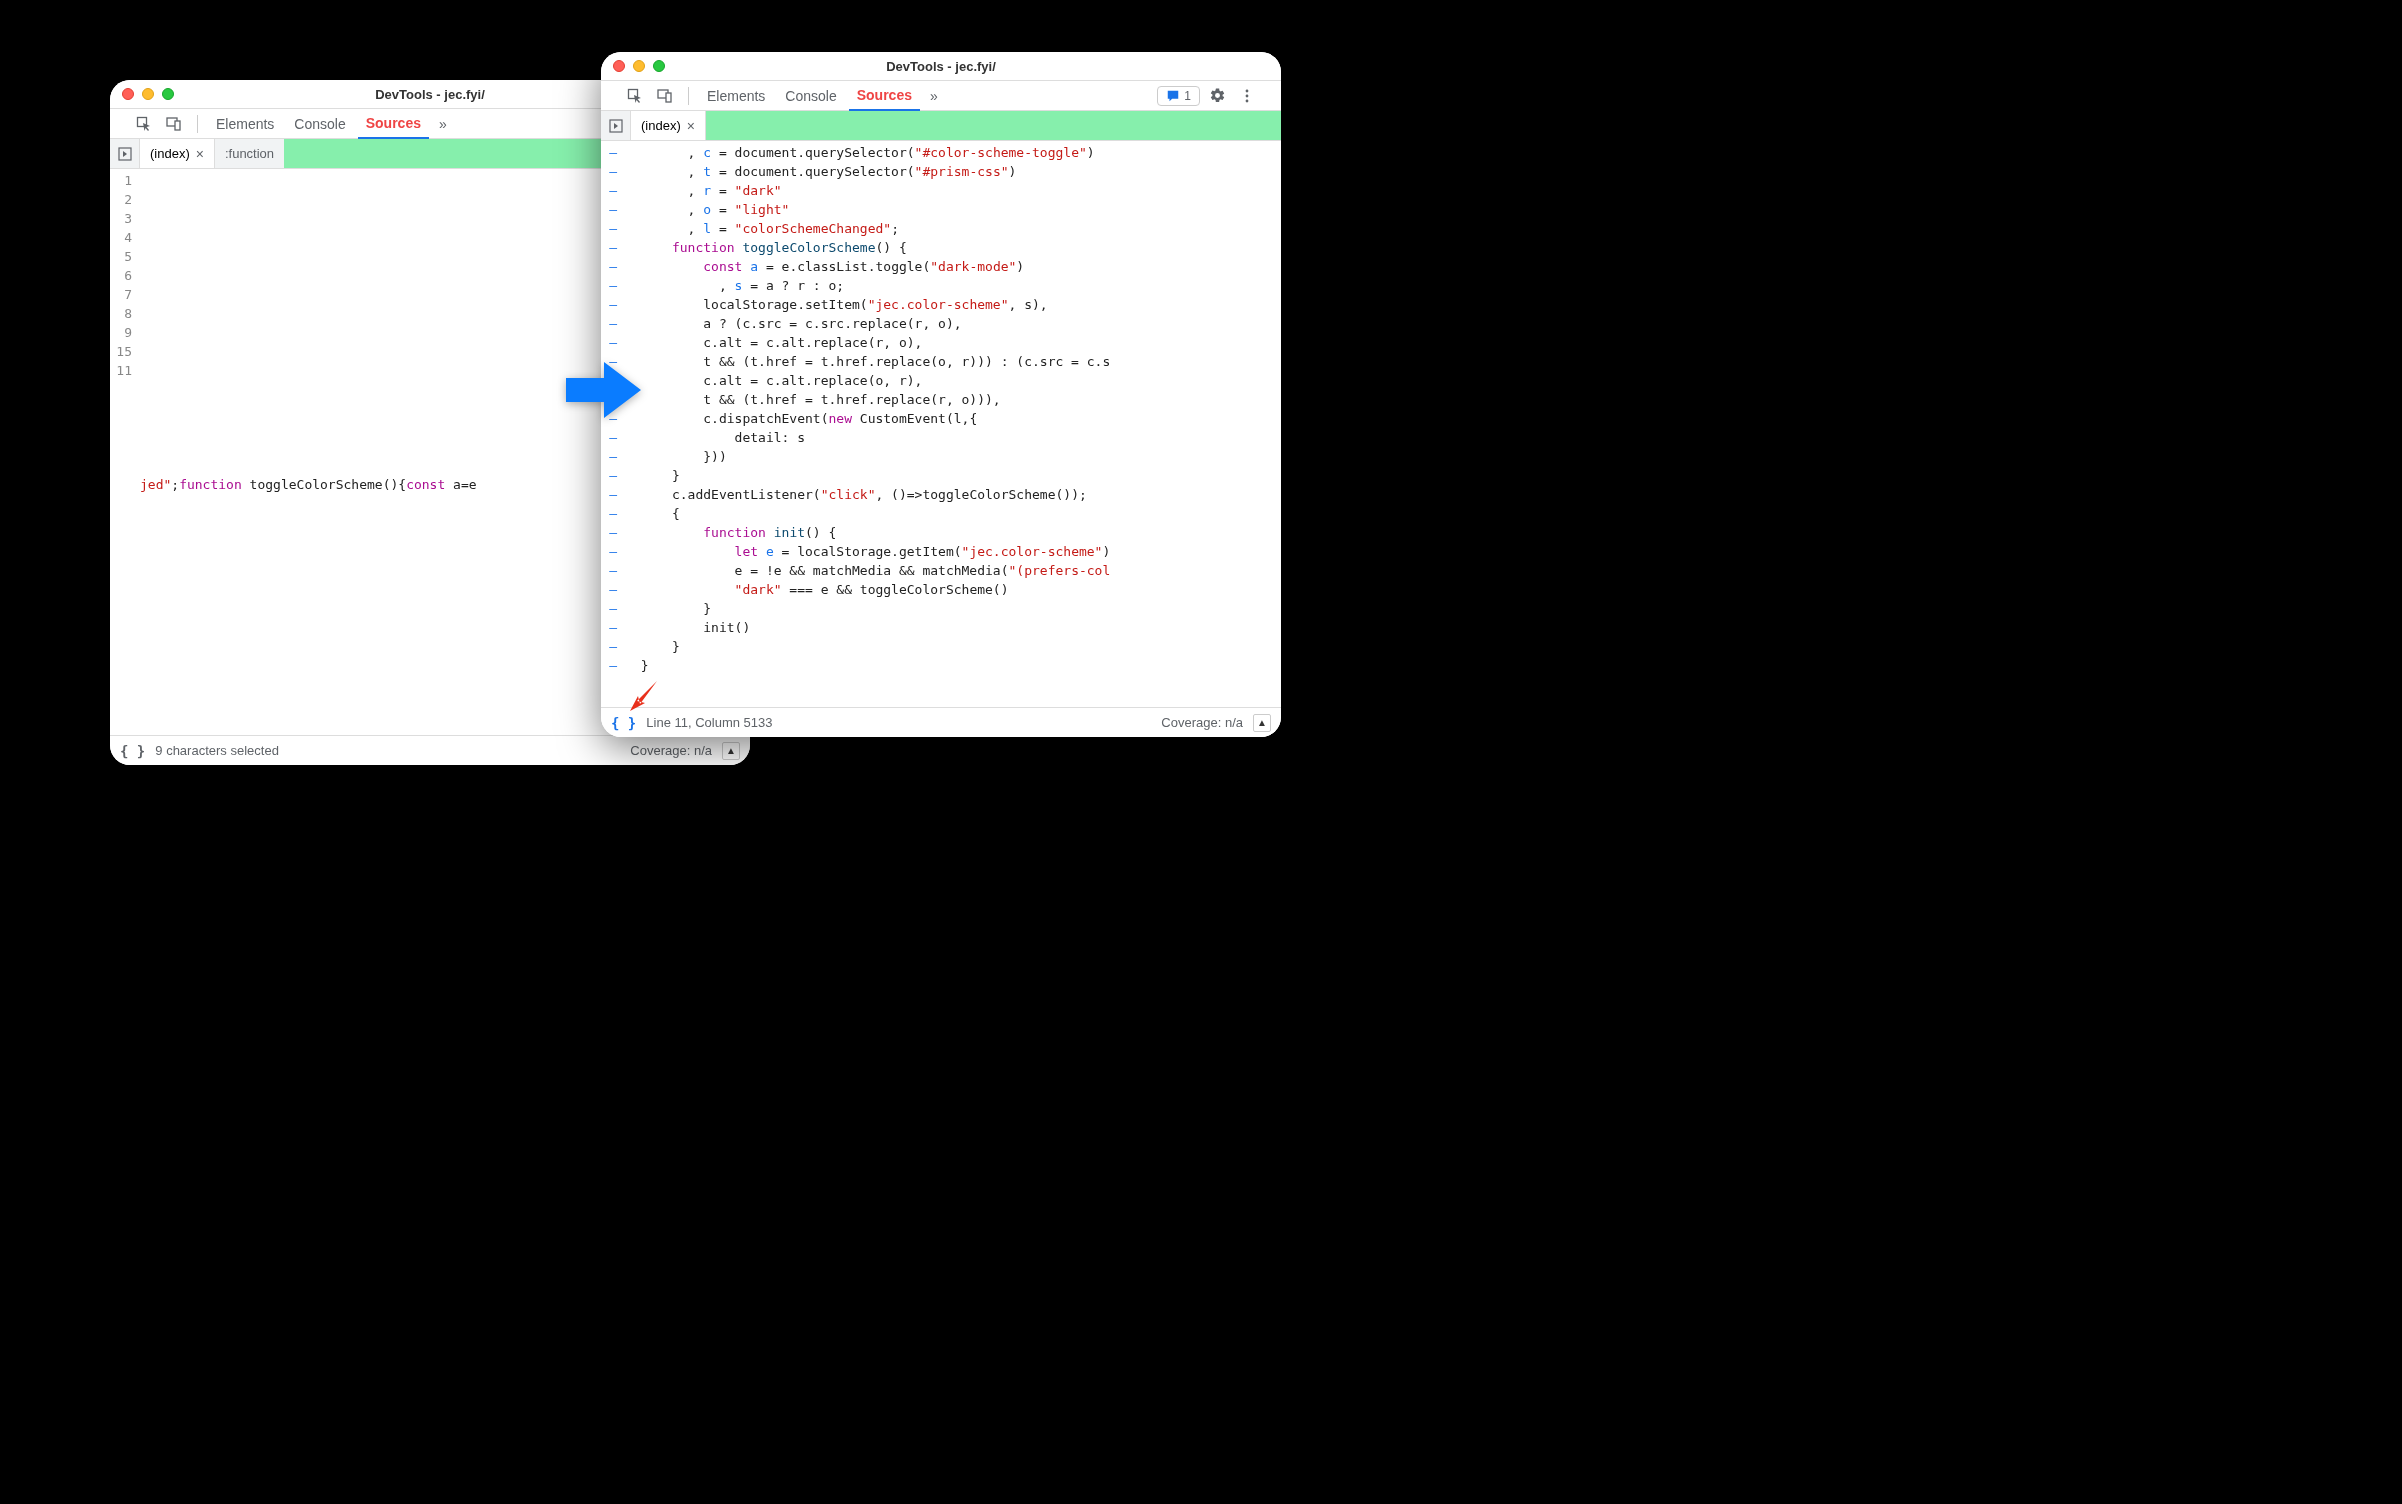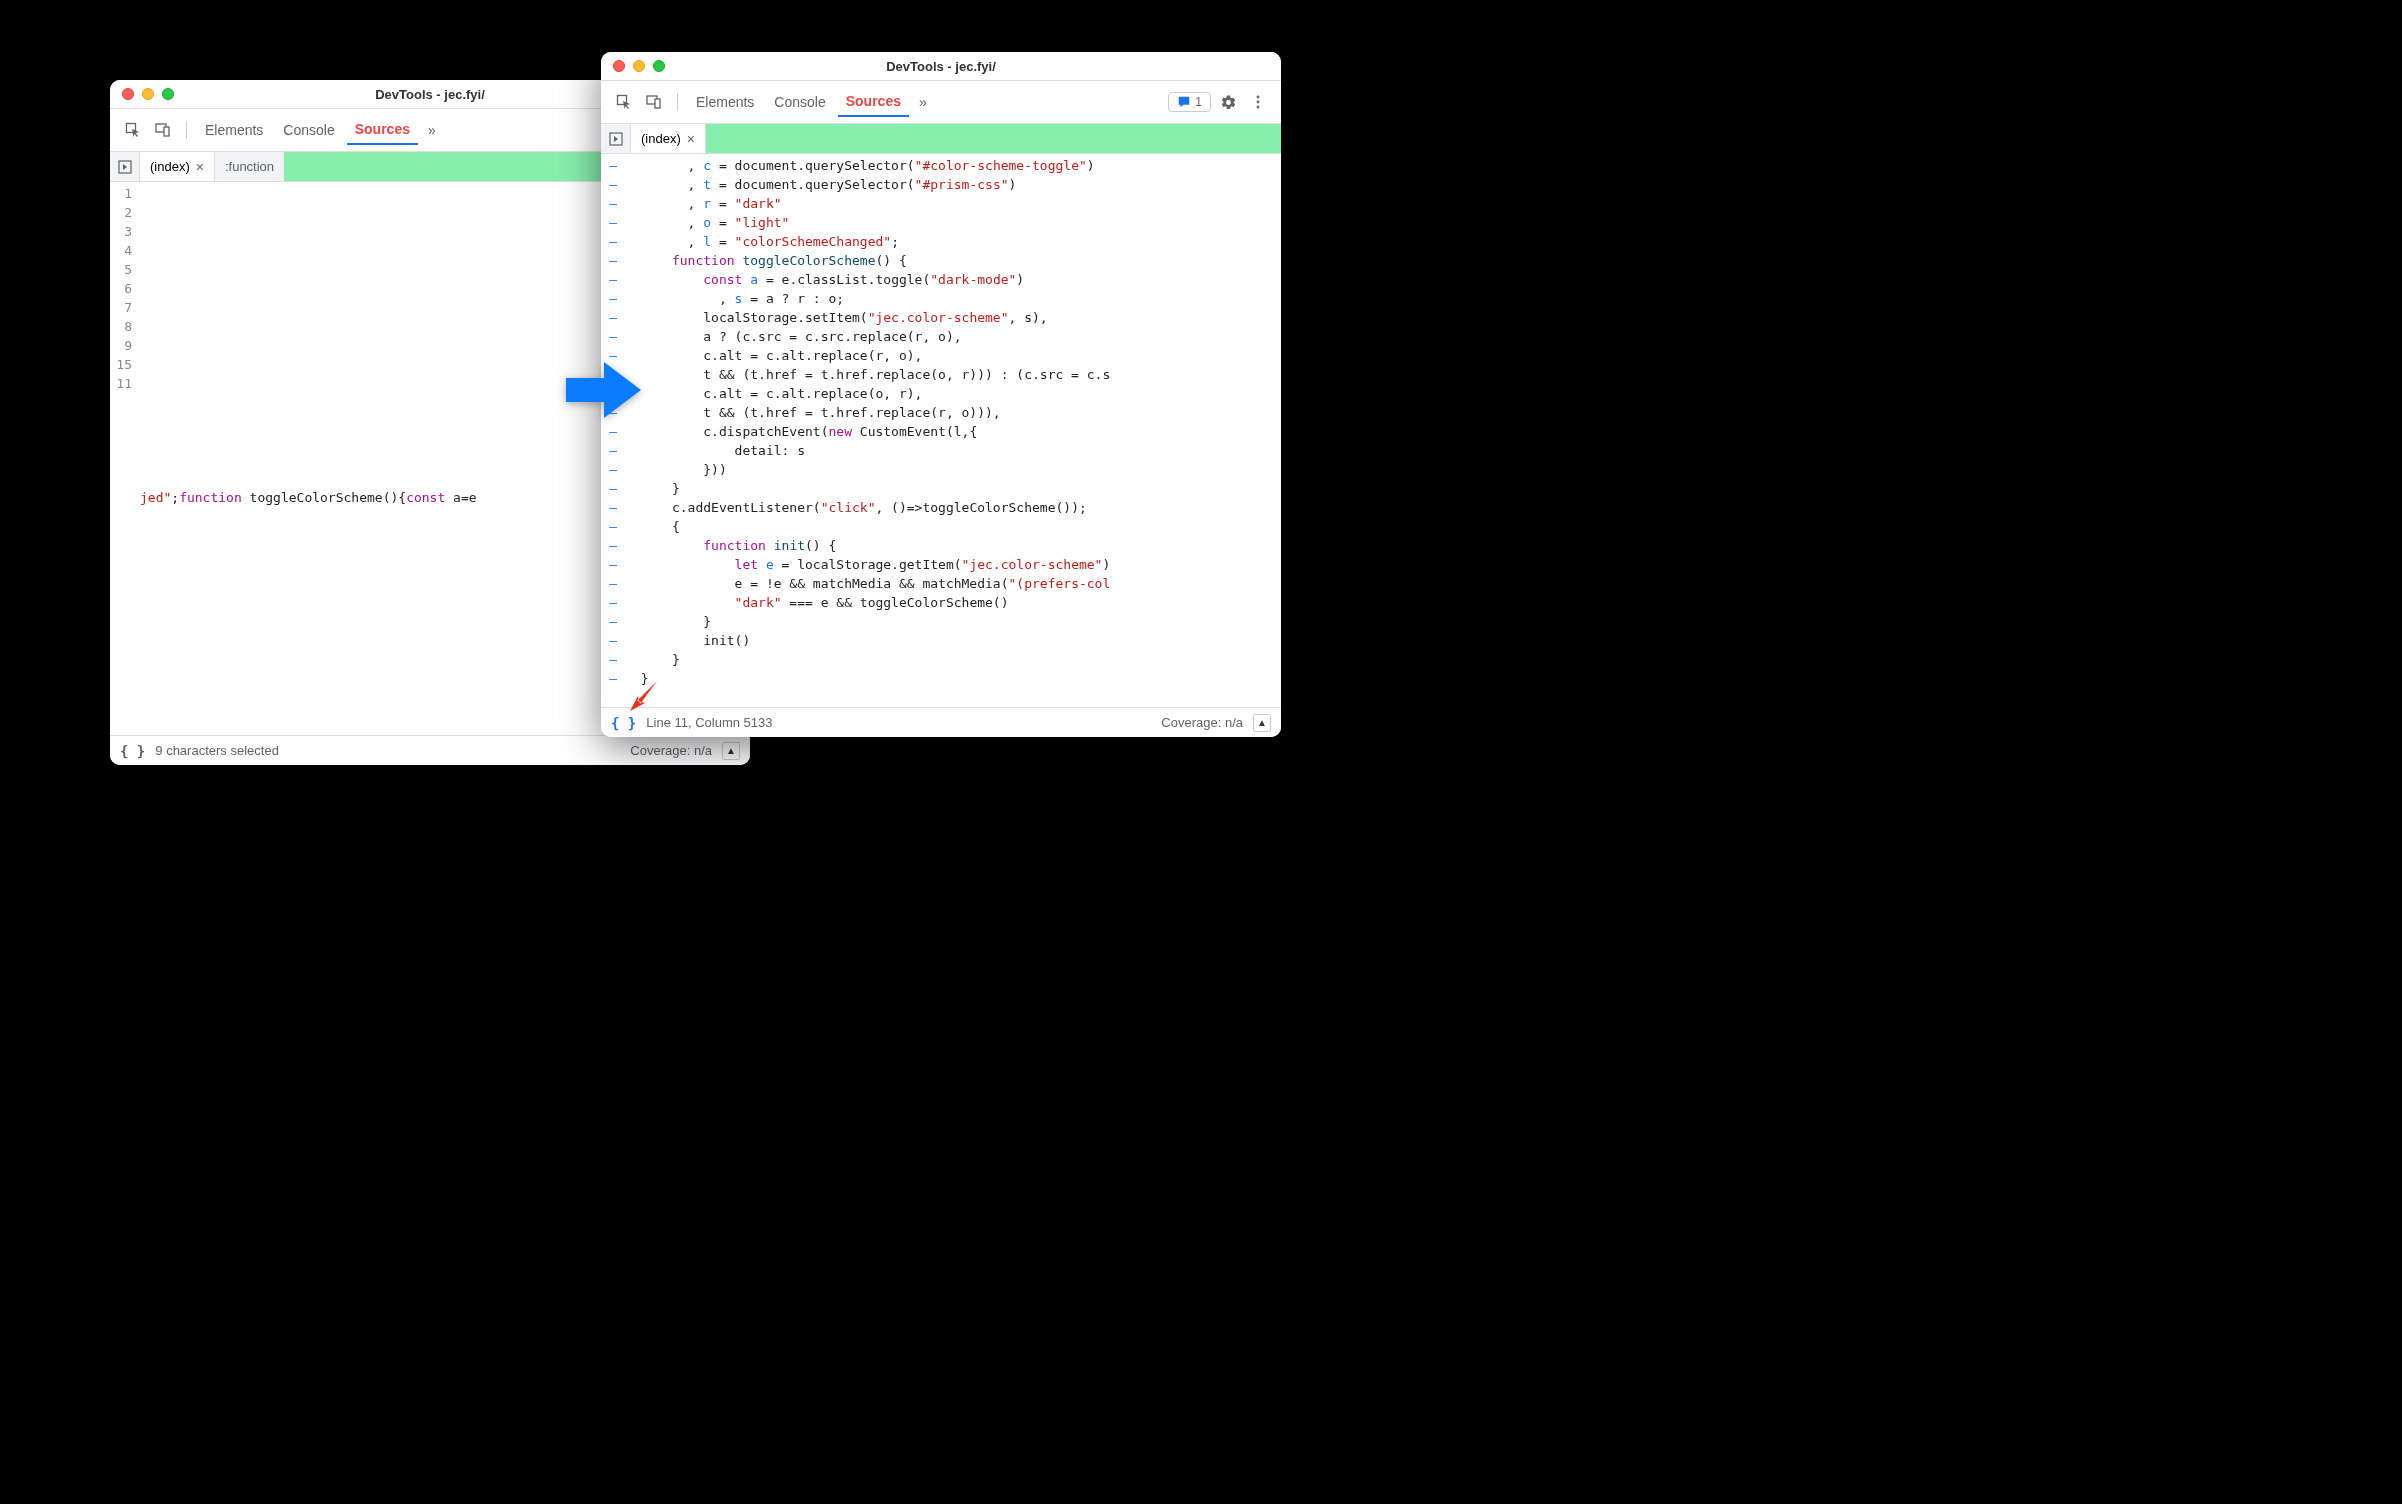--- a/index.html
+++ b/index.html
@@ -8,21 +8,21 @@
     font-family: -apple-system, BlinkMacSystemFont, "Segoe UI", Helvetica, Arial, sans-serif;
     width: 1401px;
     height: 904px;
     position: relative;
     overflow: hidden;
     font-size: 14px;
   }
   .window {
     position: absolute;
     background: #fff;
-    border-radius: 10px;
+    border-radius: 20px;
     box-shadow: 0 10px 40px rgba(0,0,0,0.5);
     overflow: hidden;
     display: flex;
     flex-direction: column;
   }
   .titlebar {
     height: 28px;
     display: flex;
     align-items: center;
     padding: 0 12px;
@@ -33,25 +33,25 @@
   .traffic { display: flex; gap: 8px; align-items:center; z-index:2;}
   .dot { width: 12px; height: 12px; border-radius: 50%; }
   .dot.red { background:#ff5f57; border:0.5px solid #e33e32;}
   .dot.yellow { background:#febc2e; border:0.5px solid #e1a116;}
   .dot.green { background:#28c840; border:0.5px solid #17a62c;}
   .title {
     position:absolute; left:0; right:0; text-align:center;
     font-size:13px; font-weight:600; color:#333;
   }
   .toolbar {
-    height: 44px;
+    height: 31px;
     border-top: 1px solid #ddd;
     border-bottom: 1px solid #ddd;
     display:flex; align-items:center;
-    padding: 0 10px;
+    padding: 0 21px;
     gap: 4px;
     flex-shrink:0;
     background:#fff;
     color:#555;
   }
   .sep { width:1px; height:18px; background:#ccc; margin: 0 6px;}
   .tab-item {
     font-size: 14px;
     padding: 6px 8px;
     color: #5f6368;

